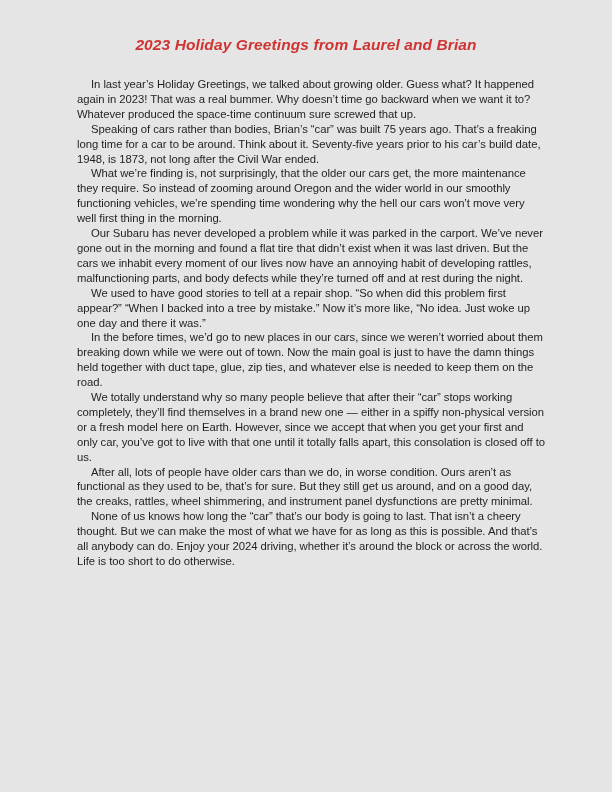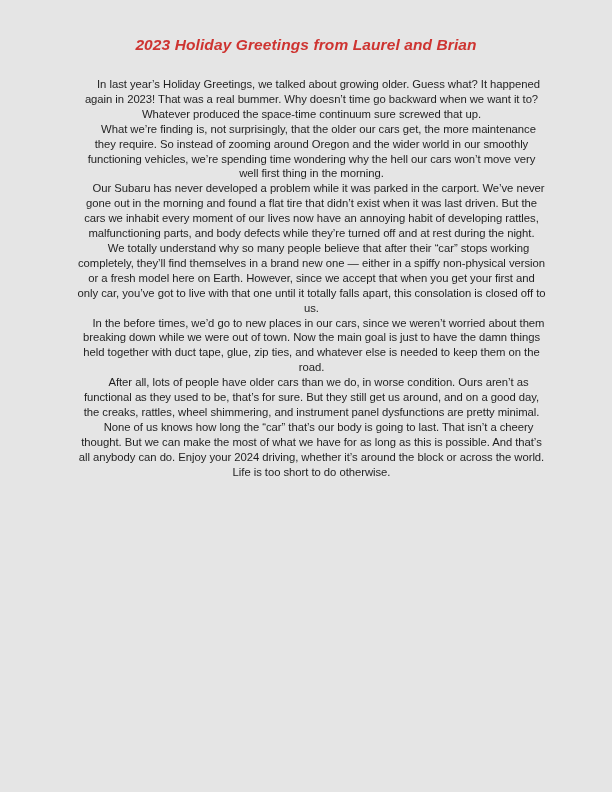--- a/index.html
+++ b/index.html
@@ -36,31 +36,32 @@
     width: 469px;
     font-size: 11.3px;
     line-height: 14.9px;
     letter-spacing: -0.05px;
     text-align: left;
   }
   .letter-body p {
     margin: 0;
     padding: 0;
     text-indent: 14px;
-    text-align: center;
   }
 </style>
 </head>
 <body>
 
 <div class="page" style="background: #e5e5e5;">
   <h1 class="title" style="color: rgb(206, 52, 49);">2023 Holiday Greetings from Laurel and Brian</h1>
 
   <div class="letter-body" style="color: rgb(31, 31, 31);">
     <p>In last year’s Holiday Greetings, we talked about growing older. Guess what? It happened again in 2023! That was a real bummer. Why doesn’t time go backward when we want it to? Whatever produced the space-time continuum sure screwed that up.</p>
+    <p>Speaking of cars rather than bodies, Brian’s “car” was built 75 years ago. That’s a freaking long time for a car to be around. Think about it. Seventy-five years prior to his car’s build date, 1948, is 1873, not long after the Civil War ended.</p>
     <p>What we’re finding is, not surprisingly, that the older our cars get, the more maintenance they require. So instead of zooming around Oregon and the wider world in our smoothly functioning vehicles, we’re spending time wondering why the hell our cars won’t move very well first thing in the morning.</p>
     <p>Our Subaru has never developed a problem while it was parked in the carport. We’ve never gone out in the morning and found a flat tire that didn’t exist when it was last driven. But the cars we inhabit every moment of our lives now have an annoying habit of developing rattles, malfunctioning parts, and body defects while they’re turned off and at rest during the night.</p>
+    <p>We used to have good stories to tell at a repair shop. “So when did this problem first appear?” “When I backed into a tree by mistake.” Now it’s more like, “No idea. Just woke up one day and there it was.”</p>
+    <p>In the before times, we’d go to new places in our cars, since we weren’t worried about them breaking down while we were out of town. Now the main goal is just to have the damn things held together with duct tape, glue, zip ties, and whatever else is needed to keep them on the road.</p>
     <p>We totally understand why so many people believe that after their “car” stops working completely, they’ll find themselves in a brand new one — either in a spiffy non-physical version or a fresh model here on Earth. However, since we accept that when you get your first and only car, you’ve got to live with that one until it totally falls apart, this consolation is closed off to us.</p>
-    <p>In the before times, we’d go to new places in our cars, since we weren’t worried about them breaking down while we were out of town. Now the main goal is just to have the damn things held together with duct tape, glue, zip ties, and whatever else is needed to keep them on the road.</p>
     <p>After all, lots of people have older cars than we do, in worse condition. Ours aren’t as functional as they used to be, that’s for sure. But they still get us around, and on a good day, the creaks, rattles, wheel shimmering, and instrument panel dysfunctions are pretty minimal.</p>
     <p>None of us knows how long the “car” that’s our body is going to last. That isn’t a cheery thought. But we can make the most of what we have for as long as this is possible. And that’s all anybody can do. Enjoy your 2024 driving, whether it’s around the block or across the world. Life is too short to do otherwise.</p>
   </div>
 </div>
 
 </body></html>

